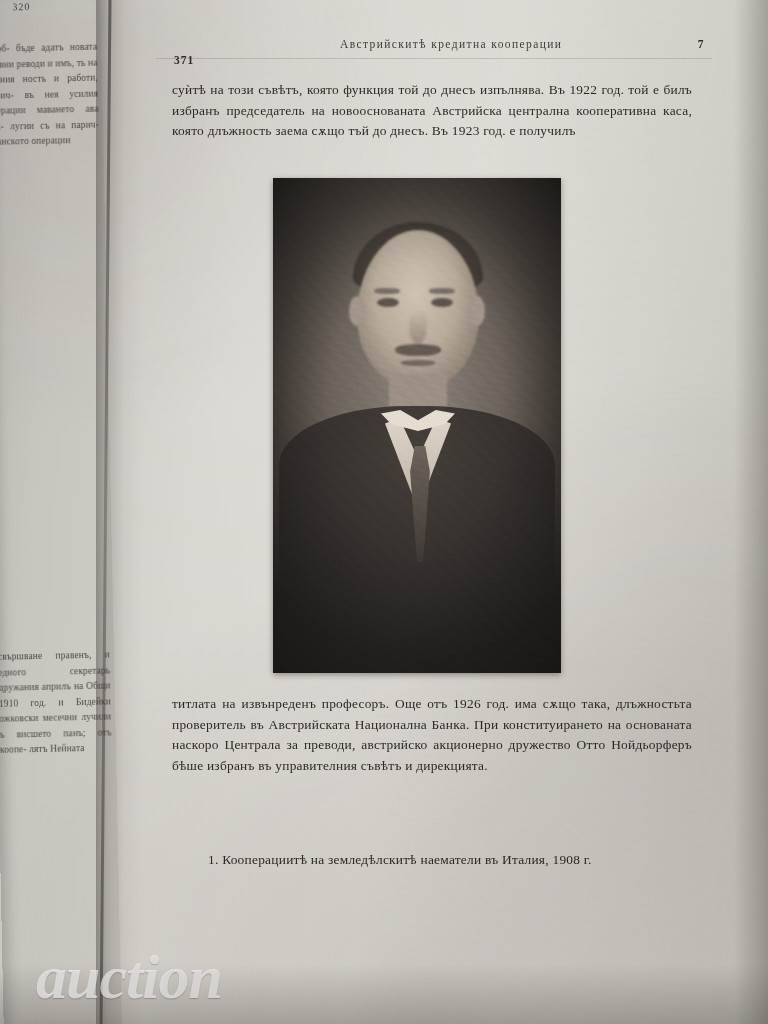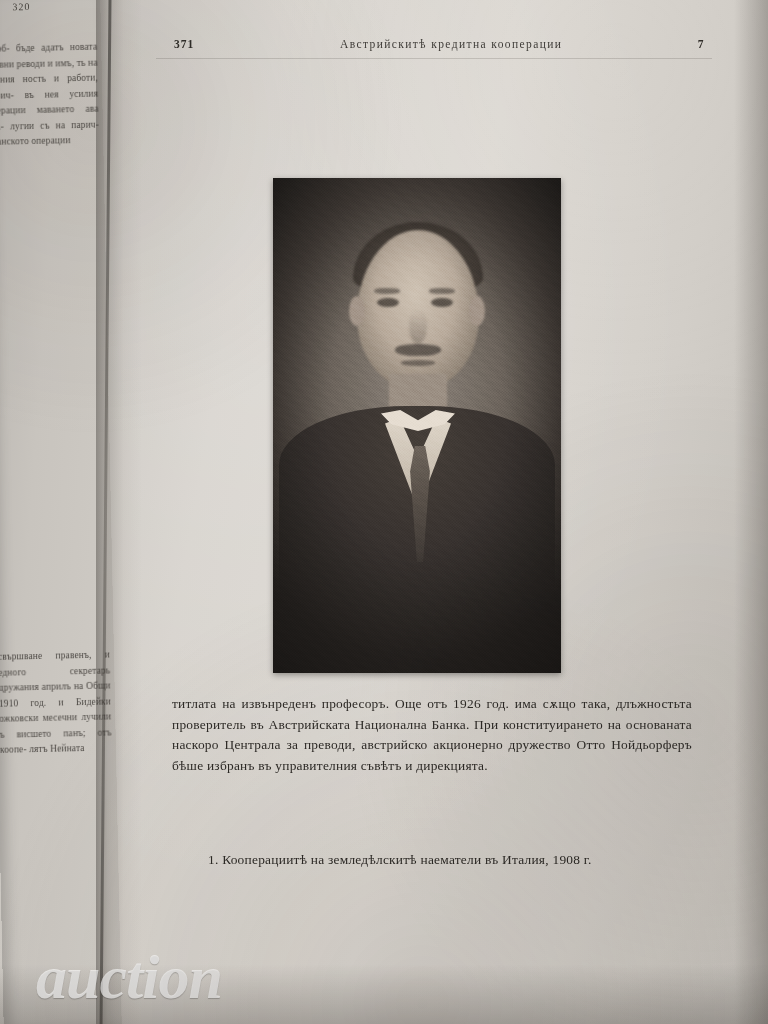--- a/index.html
+++ b/index.html
@@ -118,21 +118,21 @@
     right: 10px;
     height: 18px;
     color: #2f2c28;
     font-size: 11.5px;
     letter-spacing: 0.6px;
     filter: blur(0.2px);
   }
   .running-head .folio-left {
     position: absolute;
     left: 14px;
-    top: 0;
+    top: 16px;
     font-weight: bold;
     letter-spacing: 1px;
   }
   .running-head .rh-title {
     position: absolute;
     left: 180px;
     top: 0;
     letter-spacing: 1.4px;
     opacity: 0.9;
   }
@@ -422,20 +422,21 @@
 
   <div id="page">
 
     <div class="running-head">
       <span class="folio-left">371</span>
       <span class="rh-title">Австрийскитѣ кредитна кооперации</span>
       <span class="folio-right">7</span>
     </div>
     <div class="rule"></div>
 
+    <div class="body-para" id="para-top">суѝтѣ на този съвѣтъ, която функция той до днесъ изпълнява. Въ 1922 год. той е билъ избранъ председатель на новооснованата Австрийска централна кооперативна каса, която длъжность заема сѫщо тъй до днесъ. Въ 1923 год. е получилъ</div>
 
     <div id="photo-frame">
       <div id="photo">
         <div class="hair"></div>
         <div class="head"></div>
         <div class="ear-l"></div>
         <div class="ear-r"></div>
         <div class="brow-l"></div>
         <div class="brow-r"></div>
         <div class="eye-l"></div>

